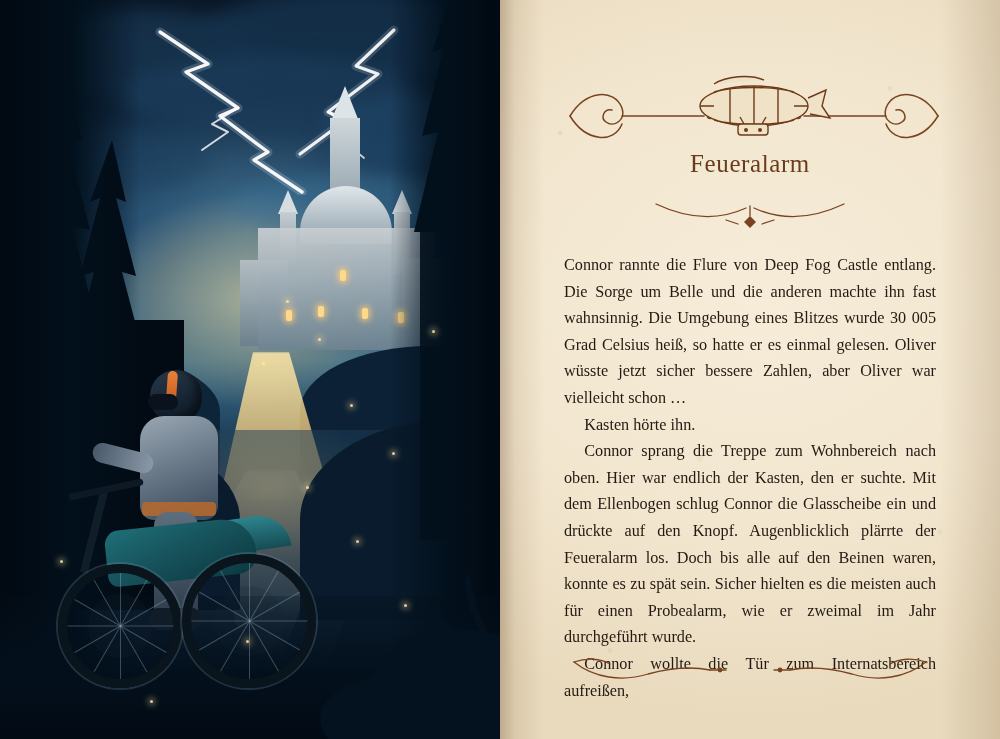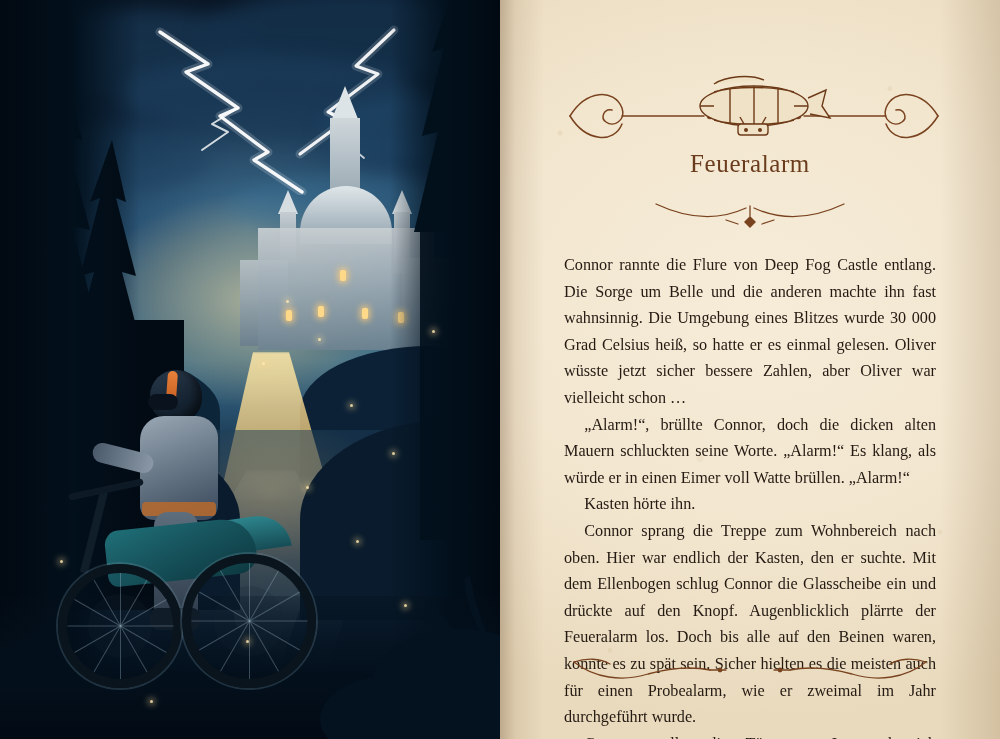--- a/index.html
+++ b/index.html
@@ -560,22 +560,21 @@
       <g stroke="#7a431f" fill="none" stroke-width="1.3" stroke-linecap="round">
         <path d="M6 14 C40 30 70 30 96 18"></path>
         <path d="M194 14 C160 30 130 30 104 18"></path>
         <path d="M100 16 L100 26"></path>
         <path d="M94 32 L100 26 L106 32 L100 38 Z" fill="#7a431f" stroke="none"></path>
         <path d="M88 34 L76 30 M112 34 L124 30"></path>
       </g>
     </svg>
 
     <div class="body-text">
-      <p>Connor rannte die Flure von Deep Fog Castle entlang. Die Sorge um Belle und die anderen machte ihn fast wahnsinnig. Die Umgebung eines Blitzes wurde 30 000 Grad Celsius heiß, so hatte er es einmal gelesen. Oliver wüsste jetzt sicher bessere Zahlen, aber Oliver war vielleicht schon …</p>
-      <p>„Alarm!“, brüllte Connor, doch die dicken alten Mauern schluckten seine Worte. „Alarm!“ Es klang, als würde er in einen Eimer voll Watte brüllen. „Alarm!“</p>
+      <p>Connor rannte die Flure von Deep Fog Castle entlang. Die Sorge um Belle und die anderen machte ihn fast wahnsinnig. Die Umgebung eines Blitzes wurde 30 005 Grad Celsius heiß, so hatte er es einmal gelesen. Oliver wüsste jetzt sicher bessere Zahlen, aber Oliver war vielleicht schon …</p>
       <p>Kasten hörte ihn.</p>
       <p>Connor sprang die Treppe zum Wohnbereich nach oben. Hier war endlich der Kasten, den er suchte. Mit dem Ellenbogen schlug Connor die Glasscheibe ein und drückte auf den Knopf. Augenblicklich plärrte der Feueralarm los. Doch bis alle auf den Beinen waren, konnte es zu spät sein. Sicher hielten es die meisten auch für einen Probealarm, wie er zweimal im Jahr durchgeführt wurde.</p>
       <p>Connor wollte die Tür zum Internatsbereich aufreißen,</p>
     </div>
 
     <svg class="footer-orn" viewBox="0 0 360 34">
       <g stroke="#7a431f" fill="none" stroke-width="1.3" stroke-linecap="round">
         <path d="M4 10 C24 26 52 30 78 22 C100 16 120 14 140 18"></path>
         <path d="M4 10 C16 6 30 6 40 12"></path>
         <path d="M356 10 C336 26 308 30 282 22 C260 16 240 14 220 18"></path>

